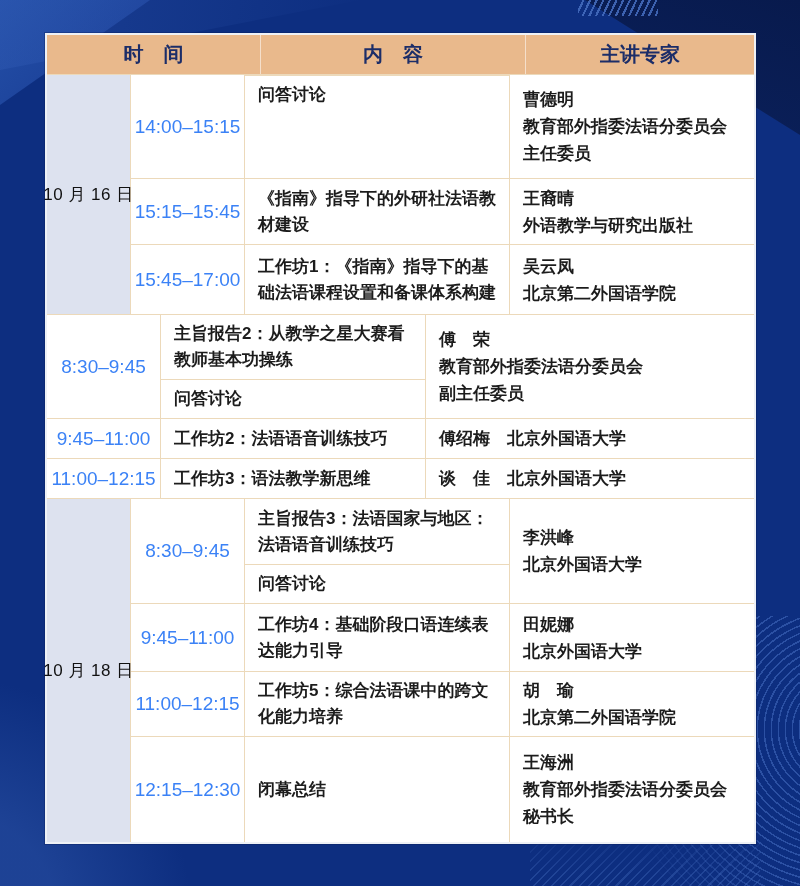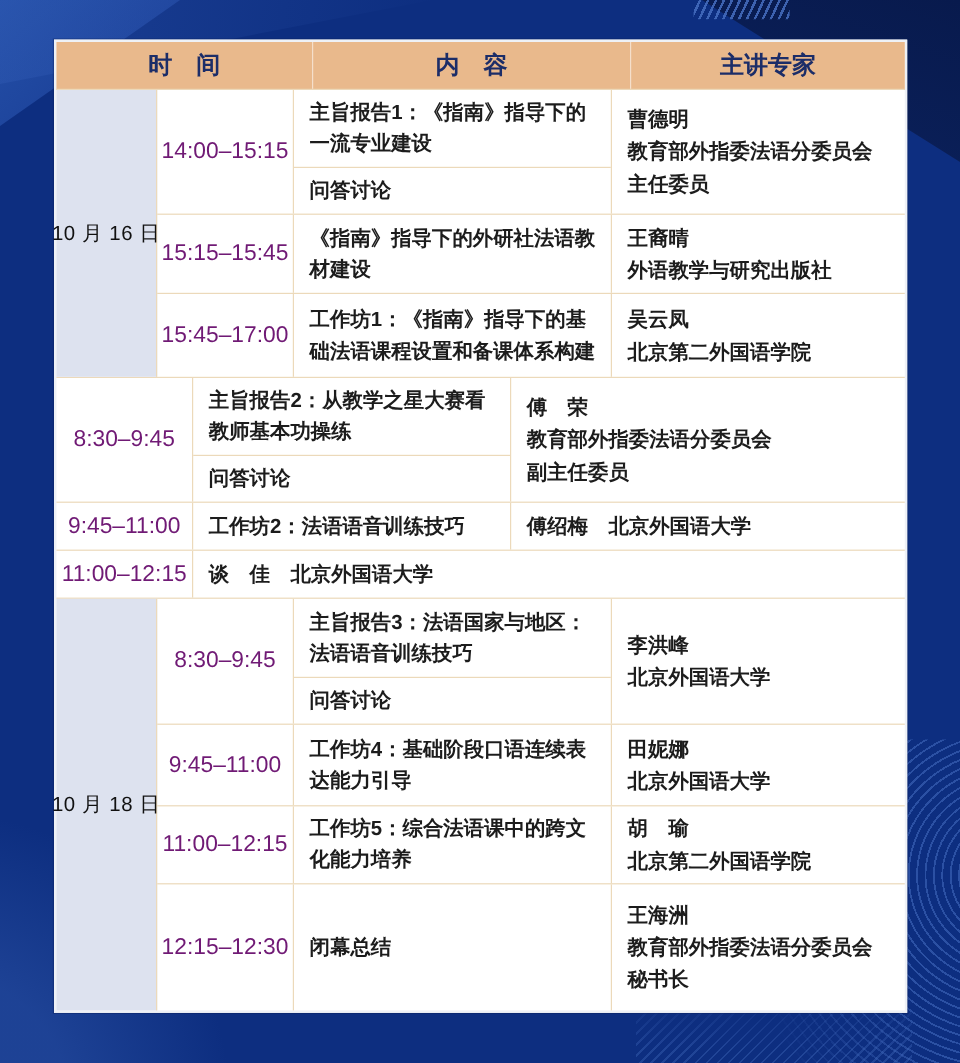--- a/index.html
+++ b/index.html
@@ -96,21 +96,21 @@
     font-size:17px;color:#111;letter-spacing:.5px;
     border-right:1px solid var(--border-tan);
     white-space:nowrap;
   }
   .rows{flex:1;display:flex;flex-direction:column;}
   .row{display:flex;border-bottom:1px solid var(--border-tan);}
   .row:last-child{border-bottom:none;}
   .time-cell{
     width:114px;flex:0 0 114px;
     display:flex;align-items:center;justify-content:center;
-    font-size:19px;color:#701a75;
+    font-size:19px;color:#3b82f6;
     border-right:1px solid var(--border-tan);
     white-space:nowrap;
   }
   .content-wrap{
     width:265px;flex:0 0 265px;
     display:flex;flex-direction:column;
     border-right:1px solid var(--border-tan);
   }
   .content-cell{
     flex:1;display:flex;align-items:center;
@@ -145,21 +145,20 @@
       <div class="hcell h-content">内　容</div>
       <div class="hcell h-expert">主讲专家</div>
     </div>
 
     <div class="group">
       <div class="date-cell">10 月 16 日</div>
       <div class="rows">
         <div class="row" style="height:104px">
           <div class="time-cell">14:00–15:15</div>
           <div class="content-wrap">
-            <div class="content-cell">主旨报告1：《指南》指导下的一流专业建设</div>
             <div class="content-cell sub">问答讨论</div>
           </div>
           <div class="expert-cell">曹德明
 教育部外指委法语分委员会
 主任委员</div>
         </div>
         <div class="row" style="height:66px">
           <div class="time-cell">15:15–15:45</div>
           <div class="content-wrap">
             <div class="content-cell">《指南》指导下的外研社法语教材建设</div>
@@ -192,20 +191,23 @@
         </div>
         <div class="row" style="height:40px">
           <div class="time-cell">9:45–11:00</div>
           <div class="content-wrap">
             <div class="content-cell">工作坊2：法语语音训练技巧</div>
           </div>
           <div class="expert-cell">傅绍梅　北京外国语大学</div>
         </div>
         <div class="row" style="height:39px">
           <div class="time-cell">11:00–12:15</div>
+          <div class="content-wrap">
+            <div class="content-cell">工作坊3：语法教学新思维</div>
+          </div>
           <div class="expert-cell">谈　佳　北京外国语大学</div>
         </div>
       </div>
     </div>
 
     <div class="group">
       <div class="date-cell">10 月 18 日</div>
       <div class="rows">
         <div class="row" style="height:105px">
           <div class="time-cell">8:30–9:45</div>

